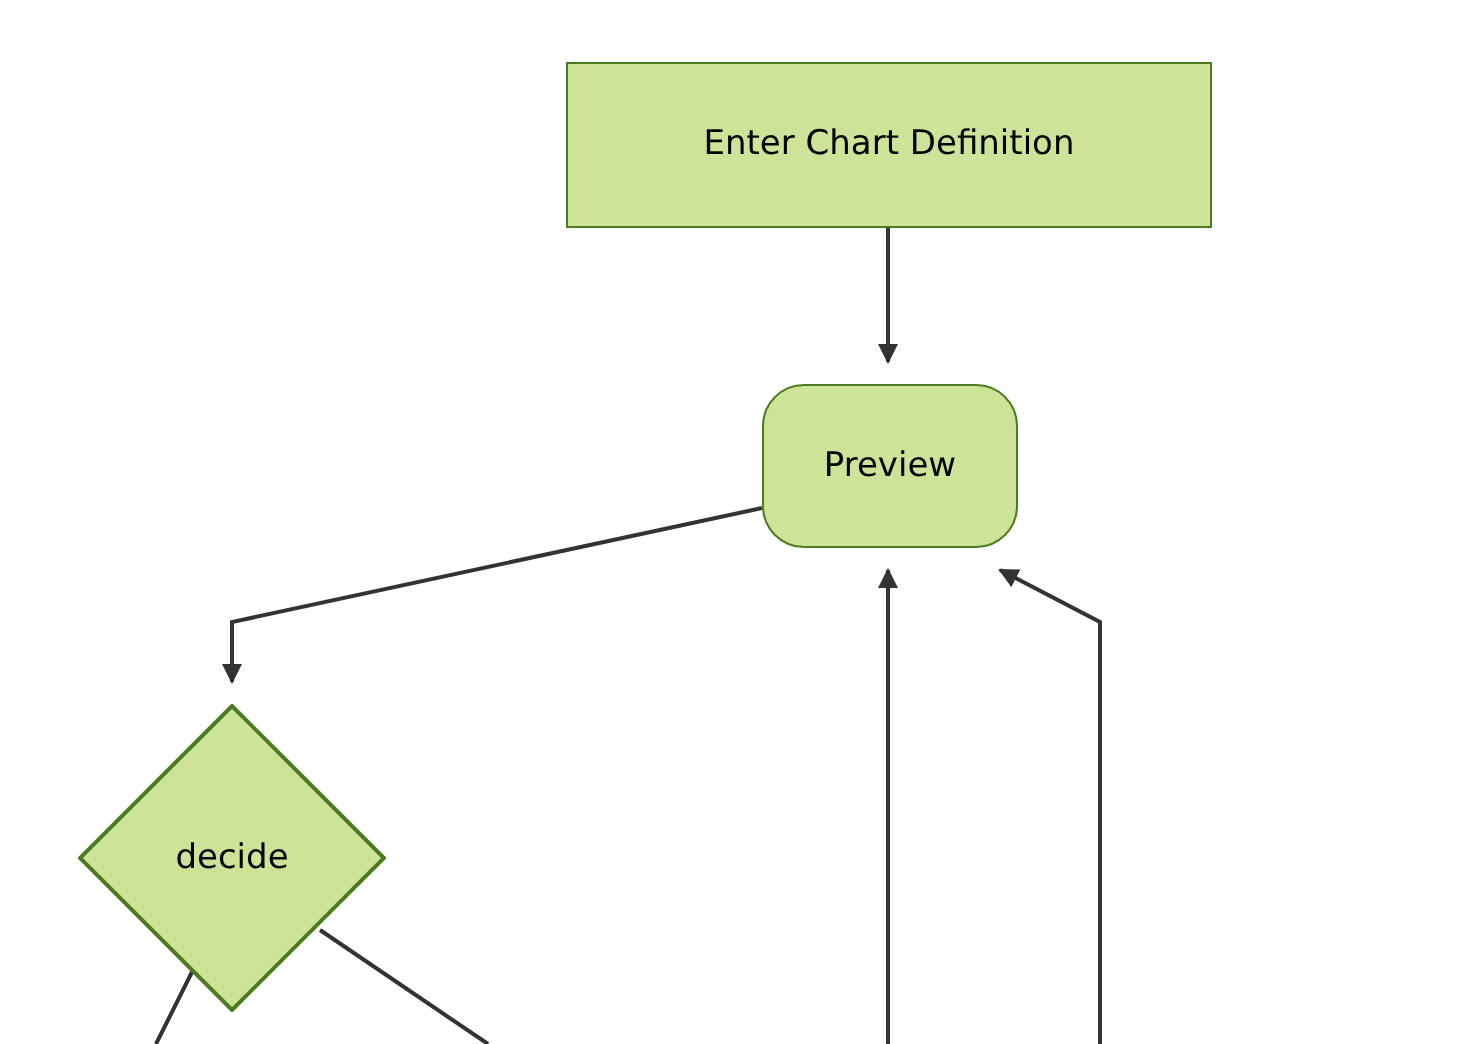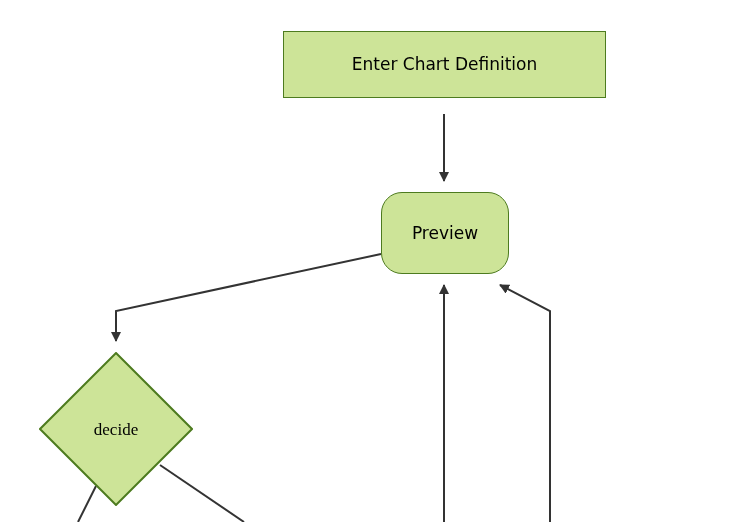--- a/index.html
+++ b/index.html
@@ -42,21 +42,20 @@
     border: 1px solid #4d7b1f;
   }
   .node-round {
     background: #cde498;
     border: 1px solid #4d7b1f;
     border-radius: 9px;
   }
   .node-diamond {
     background: transparent;
     border: 0;
-    font-family: Liberation Serif, serif;
   }
   .diamond-shape {
     position: absolute;
     left: 0;
     top: 0;
     width: 100%;
     height: 100%;
   }
   .diamond-label {
     position: relative;
@@ -86,21 +85,21 @@
 
     <path d="M444,522 L444,285" fill="none" stroke="#333333" stroke-width="2" marker-end="url(#arrow-up)"></path>
 
     <path d="M550,522 L550,311 L500,285" fill="none" stroke="#333333" stroke-width="2" marker-end="url(#arrow-up)"></path>
 
     <path d="M96,486 L78,522" fill="none" stroke="#333333" stroke-width="2"></path>
 
     <path d="M160,465 L244,522" fill="none" stroke="#333333" stroke-width="2"></path>
   </svg>
 
-  <div class="node node-rect" style="left:283px; top:31px; width:323px; height:67px;">
+  <div class="node node-rect" style="left:283px; top:31px; width:323px; height:83px;">
     <span>Enter Chart Definition</span>
   </div>
 
   <div class="node node-round" style="left:381px; top:192px; width:128px; height:82px;border-radius:21px;">
     <span>Preview</span>
   </div>
 
   <div class="node node-diamond" style="left:39px; top:352px; width:154px; height:154px;">
     <svg class="diamond-shape" viewBox="0 0 154 154" preserveAspectRatio="none">
       <polygon points="77,1 153,77 77,153 1,77" fill="#cde498" stroke="#4d7b1f" stroke-width="2"></polygon>

